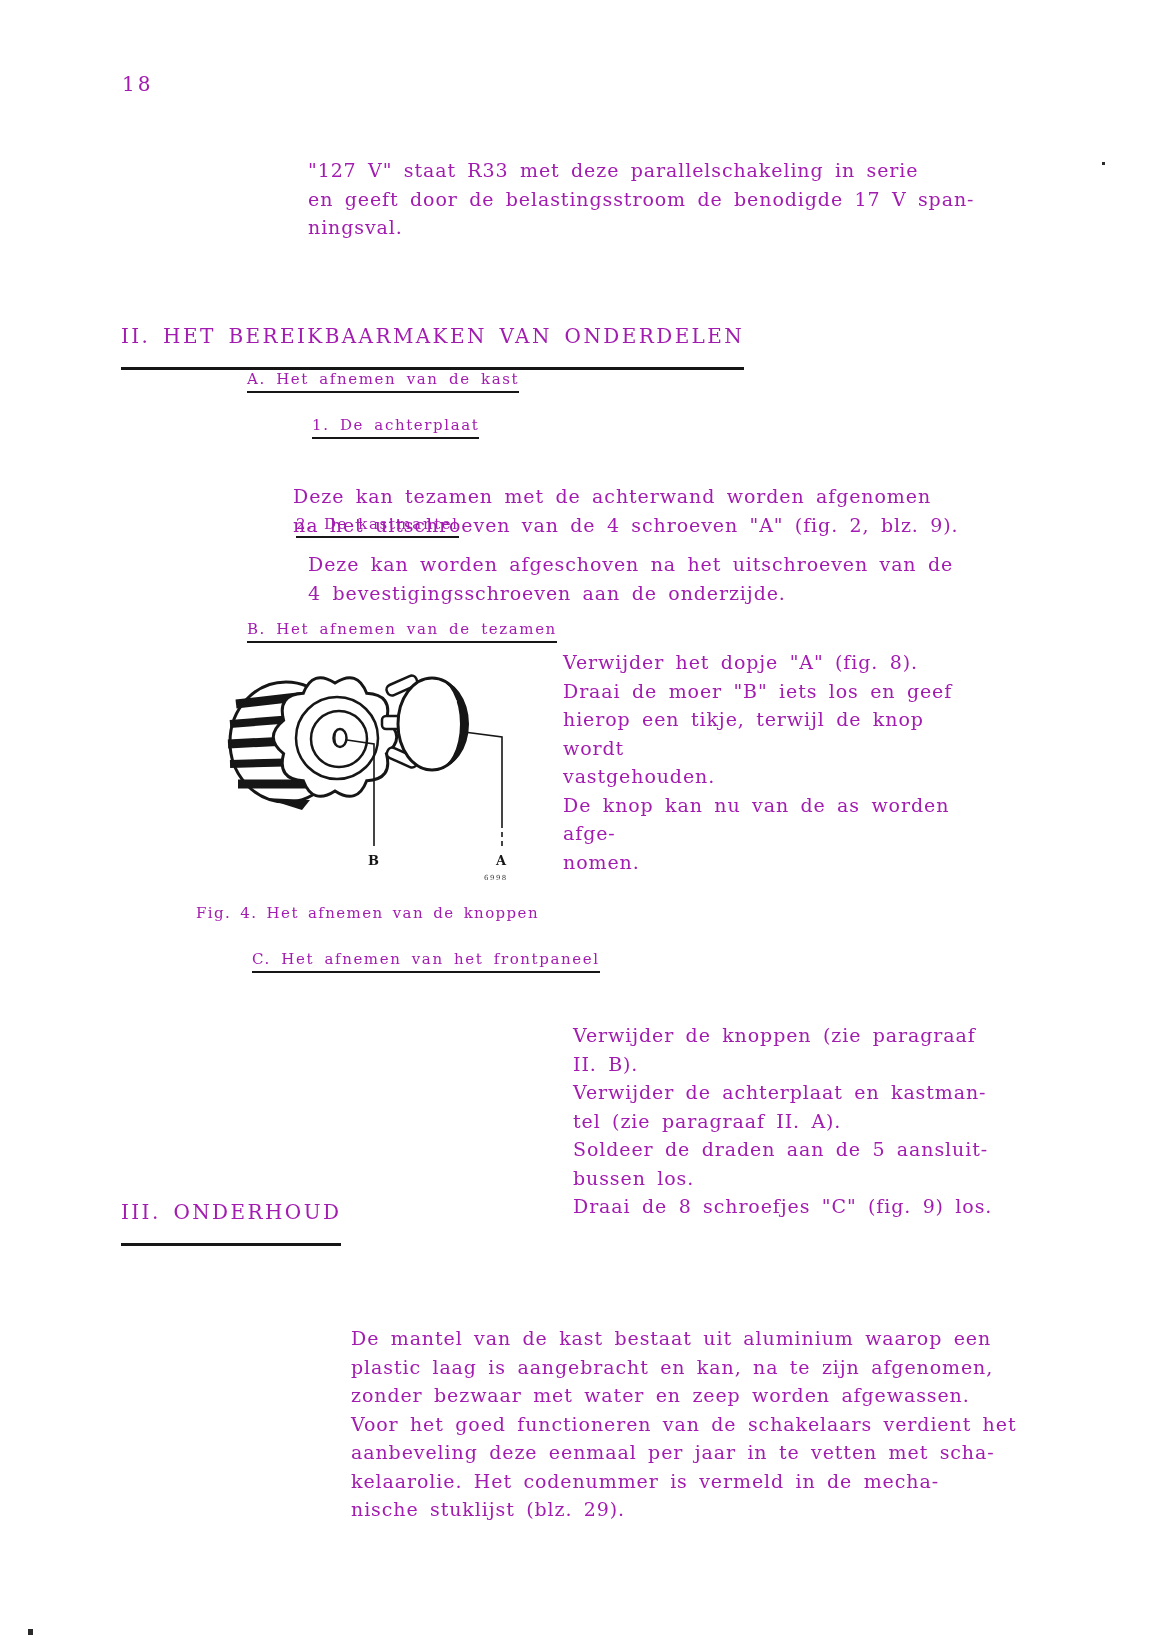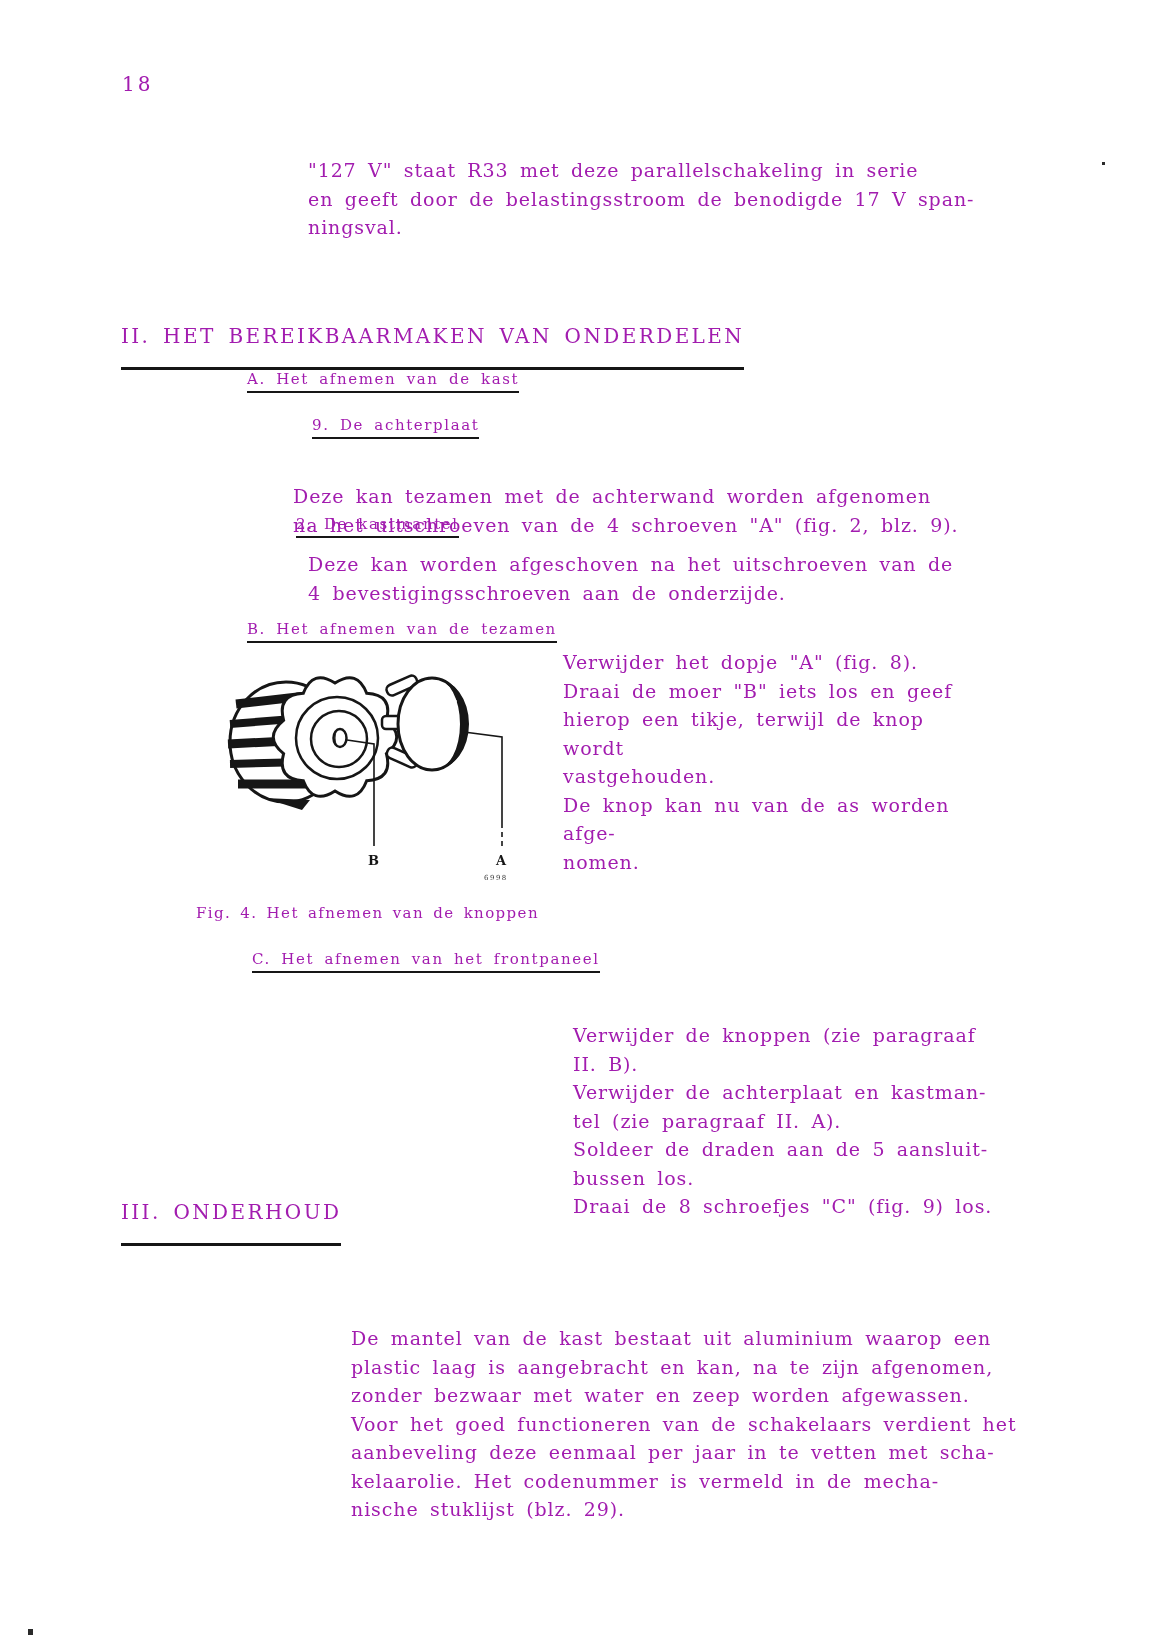--- a/index.html
+++ b/index.html
@@ -82,21 +82,21 @@
 
   <div class="abs heading main" style="left:121px; top:324px;">
     <span class="u">II. HET BEREIKBAARMAKEN VAN ONDERDELEN</span>
   </div>
 
   <div class="abs heading" style="left:247px; top:370px;">
     <span class="u">A. Het afnemen van de kast</span>
   </div>
 
   <div class="abs heading" style="left:312px; top:416px;">
-    <span class="u">9. De achterplaat</span>
+    <span class="u">1. De achterplaat</span>
   </div>
 
   <div class="abs body-text" style="left:293px; top:450px; width:680px;margin-top:32px;">Deze kan tezamen met de achterwand worden afgenomen
 na het uitschroeven van de 4 schroeven "A" (fig. 2, blz. 9).</div>
 
   <div class="abs heading" style="left:296px; top:515px;">
     <span class="u">2. De kastmantel</span>
   </div>
 
   <div class="abs body-text" style="left:308px; top:550px; width:680px;">Deze kan worden afgeschoven na het uitschroeven van de

